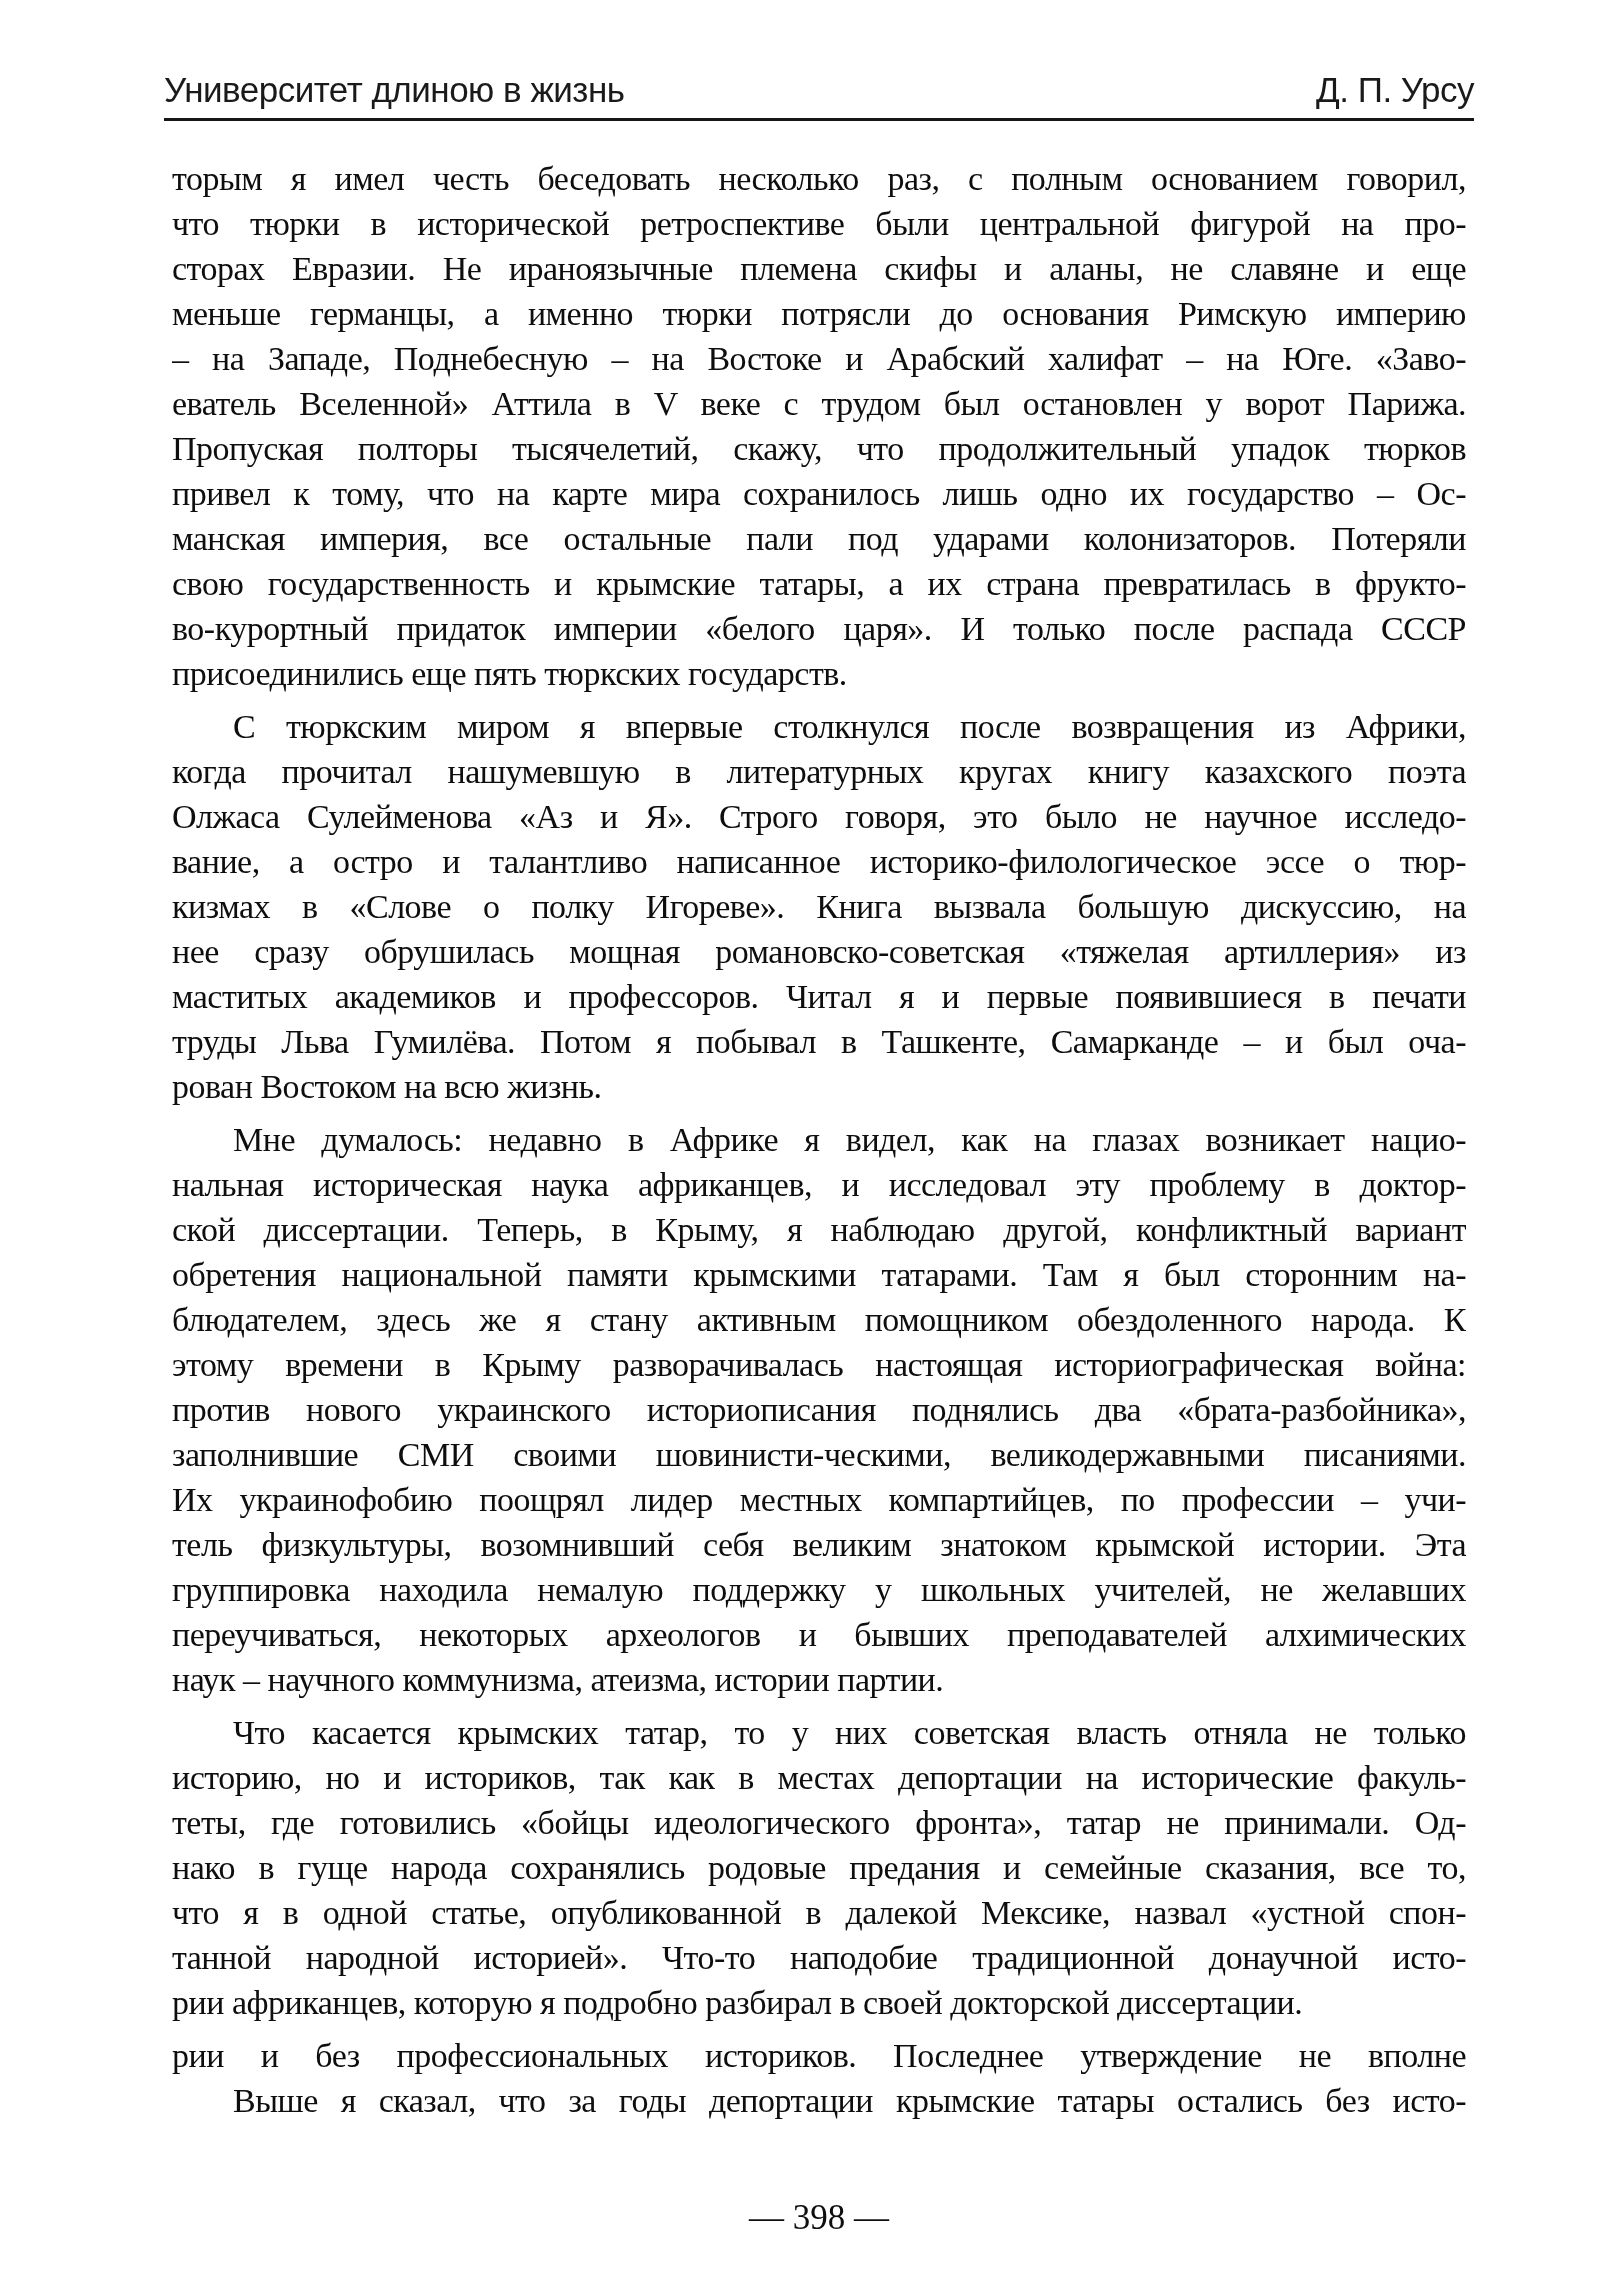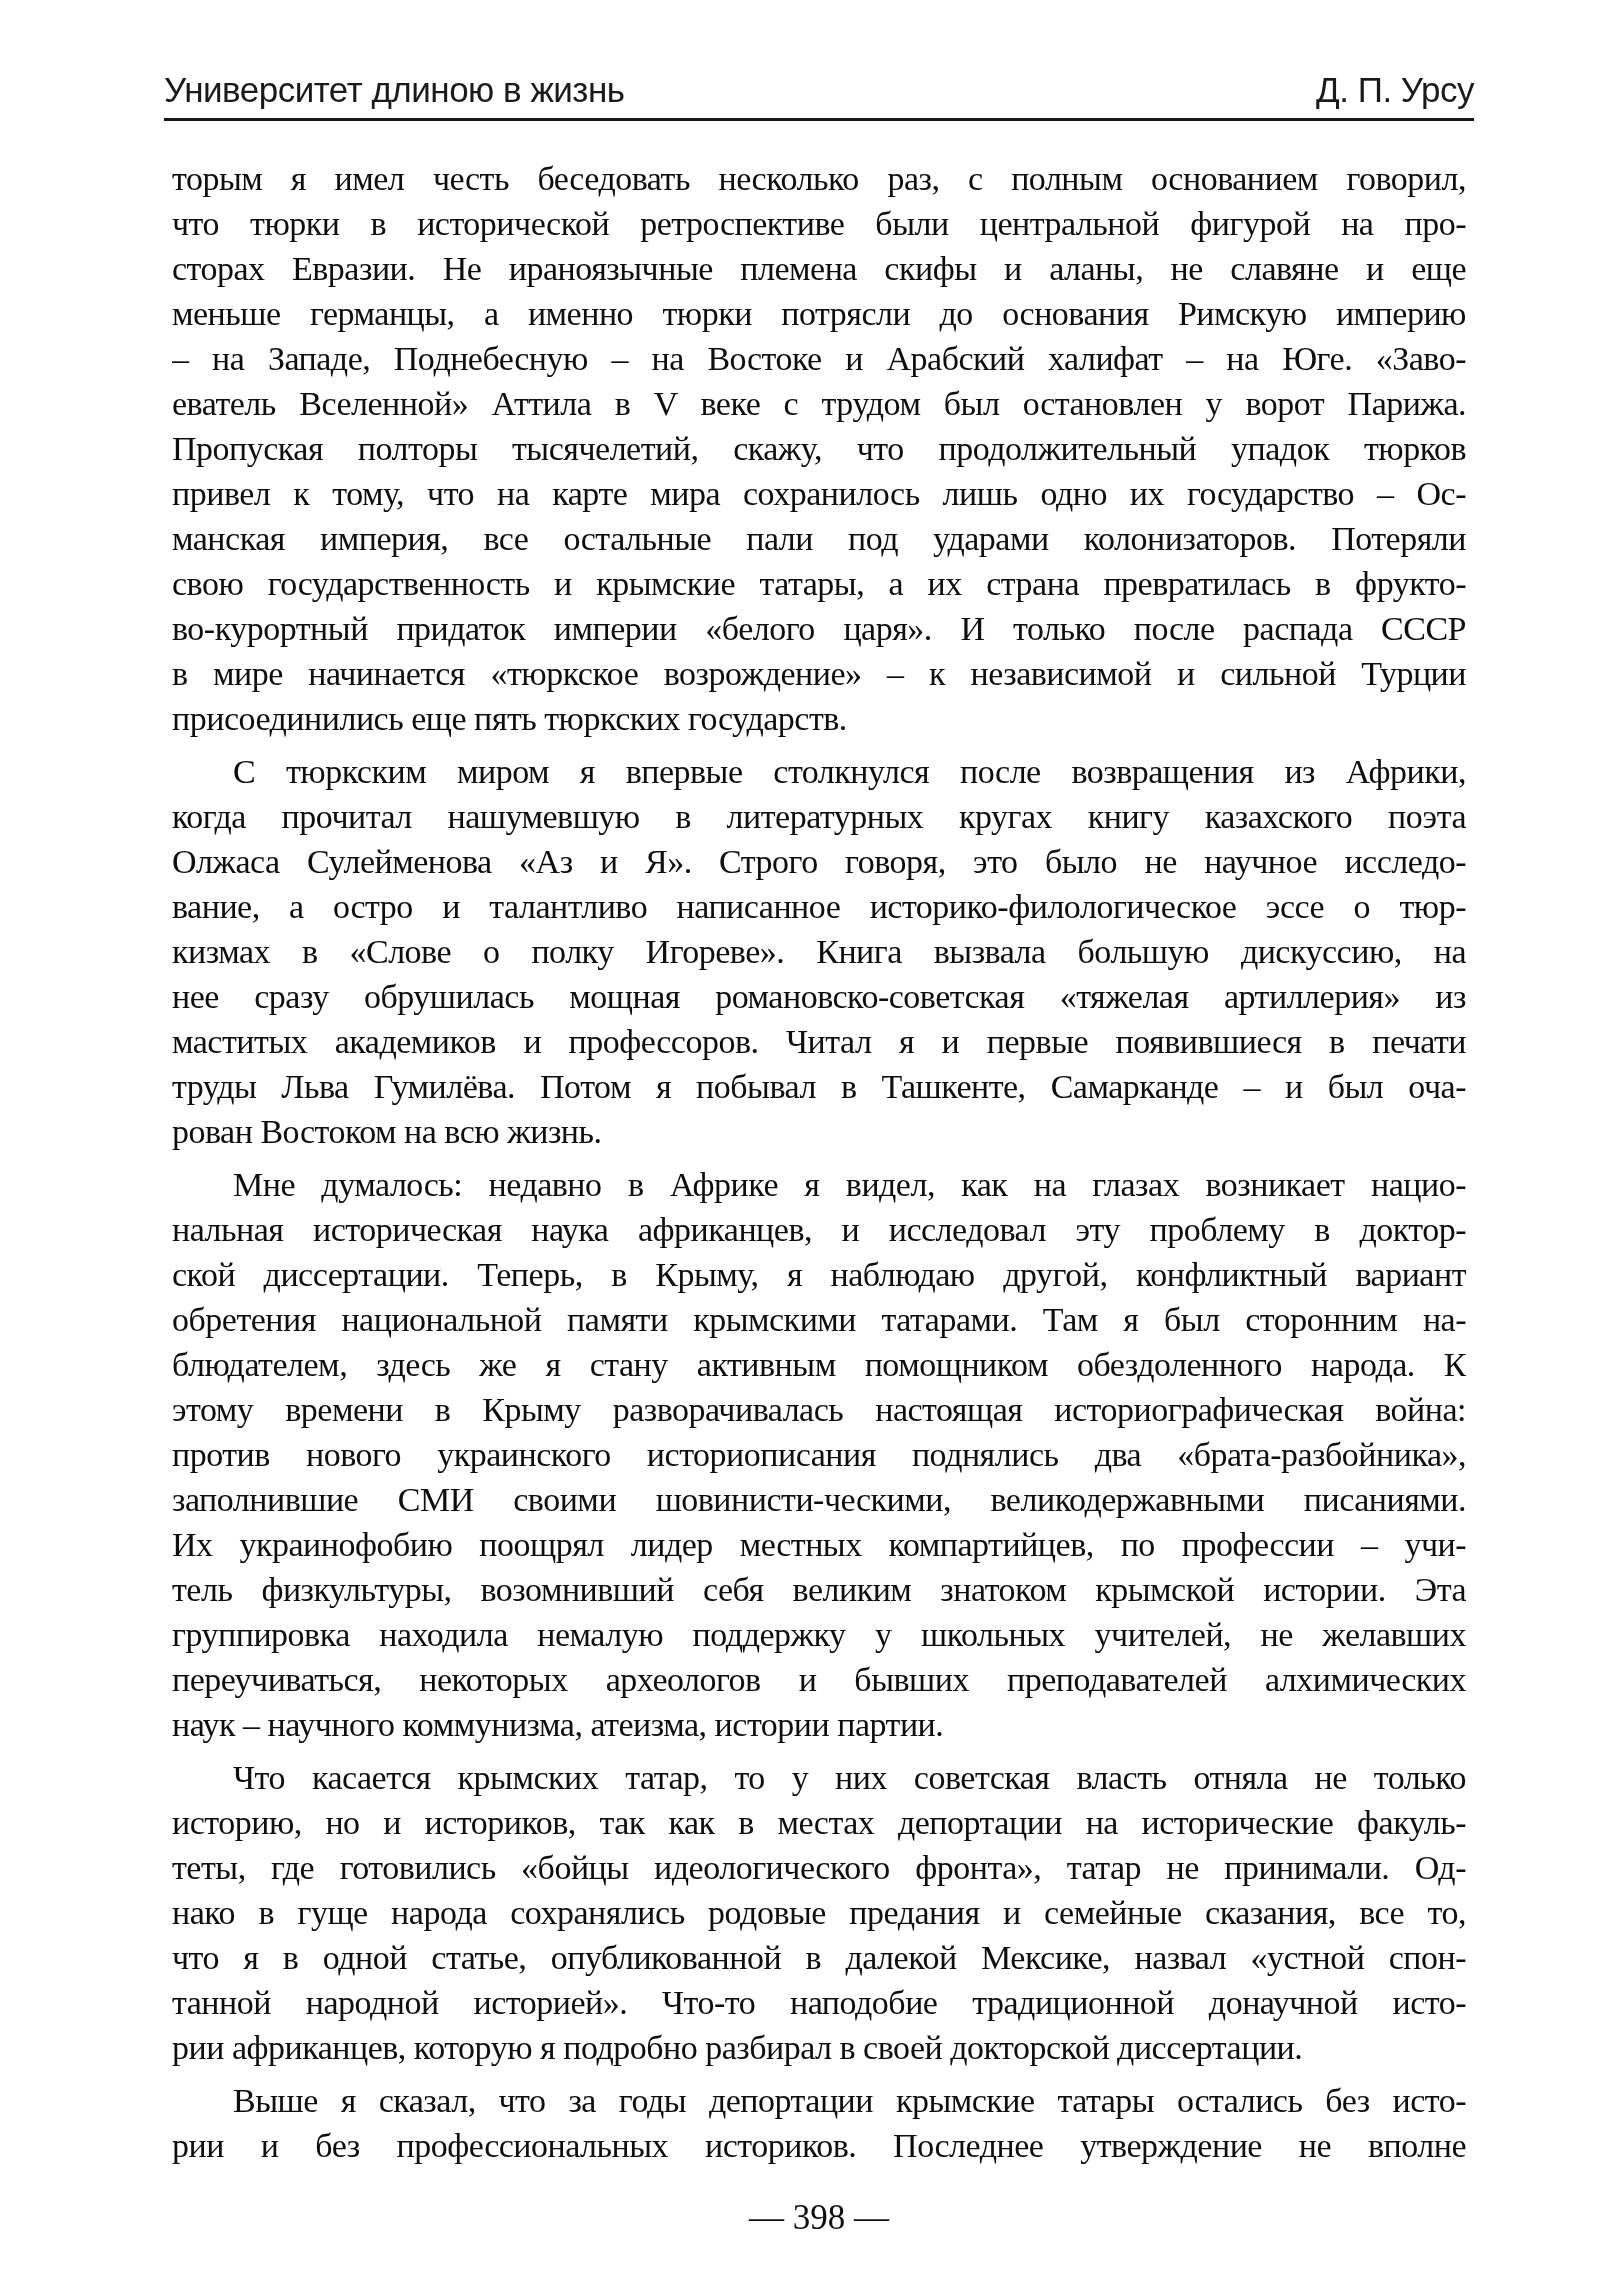--- a/index.html
+++ b/index.html
@@ -80,21 +80,20 @@
         <div class="line">что тюрки в исторической ретроспективе были центральной фигурой на про-</div>
         <div class="line">сторах Евразии. Не ираноязычные племена скифы и аланы, не славяне и еще</div>
         <div class="line">меньше германцы, а именно тюрки потрясли до основания Римскую империю</div>
         <div class="line">– на Западе, Поднебесную – на Востоке и Арабский халифат – на Юге. «Заво-</div>
         <div class="line">еватель Вселенной» Аттила в V веке с трудом был остановлен у ворот Парижа.</div>
         <div class="line">Пропуская полторы тысячелетий, скажу, что продолжительный упадок тюрков</div>
         <div class="line">привел к тому, что на карте мира сохранилось лишь одно их государство – Ос-</div>
         <div class="line">манская империя, все остальные пали под ударами колонизаторов. Потеряли</div>
         <div class="line">свою государственность и крымские татары, а их страна превратилась в фрукто-</div>
         <div class="line">во-курортный придаток империи «белого царя». И только после распада СССР</div>
-        <div class="line">в мире начинается «тюркское возрождение» – к независимой и сильной Турции</div>
         <div class="line lastline">присоединились еще пять тюркских государств.</div>
       </div>
       <div class="para">
         <div class="line indent">С тюркским миром я впервые столкнулся после возвращения из Африки,</div>
         <div class="line">когда прочитал нашумевшую в литературных кругах книгу казахского поэта</div>
         <div class="line">Олжаса Сулейменова «Аз и Я». Строго говоря, это было не научное исследо-</div>
         <div class="line">вание, а остро и талантливо написанное историко-филологическое эссе о тюр-</div>
         <div class="line">кизмах в «Слове о полку Игореве». Книга вызвала большую дискуссию, на</div>
         <div class="line">нее сразу обрушилась мощная романовско-советская «тяжелая артиллерия» из</div>
         <div class="line">маститых академиков и профессоров. Читал я и первые появившиеся в печати</div>
@@ -119,22 +118,22 @@
       <div class="para">
         <div class="line indent">Что касается крымских татар, то у них советская власть отняла не только</div>
         <div class="line">историю, но и историков, так как в местах депортации на исторические факуль-</div>
         <div class="line">теты, где готовились «бойцы идеологического фронта», татар не принимали. Од-</div>
         <div class="line">нако в гуще народа сохранялись родовые предания и семейные сказания, все то,</div>
         <div class="line">что я в одной статье, опубликованной в далекой Мексике, назвал «устной спон-</div>
         <div class="line">танной народной историей». Что-то наподобие традиционной донаучной исто-</div>
         <div class="line lastline">рии африканцев, которую я подробно разбирал в своей докторской диссертации.</div>
       </div>
       <div class="para">
+        <div class="line">рии и без профессиональных историков. Последнее утверждение не вполне</div>
         <div class="line indent">Выше я сказал, что за годы депортации крымские татары остались без исто-</div>
-        <div class="line">рии и без профессиональных историков. Последнее утверждение не вполне</div>
       </div>
     </div>
 
   <div class="page-footer">
     <span>— 398 —</span>
   </div>
 
 </div>
 
 

